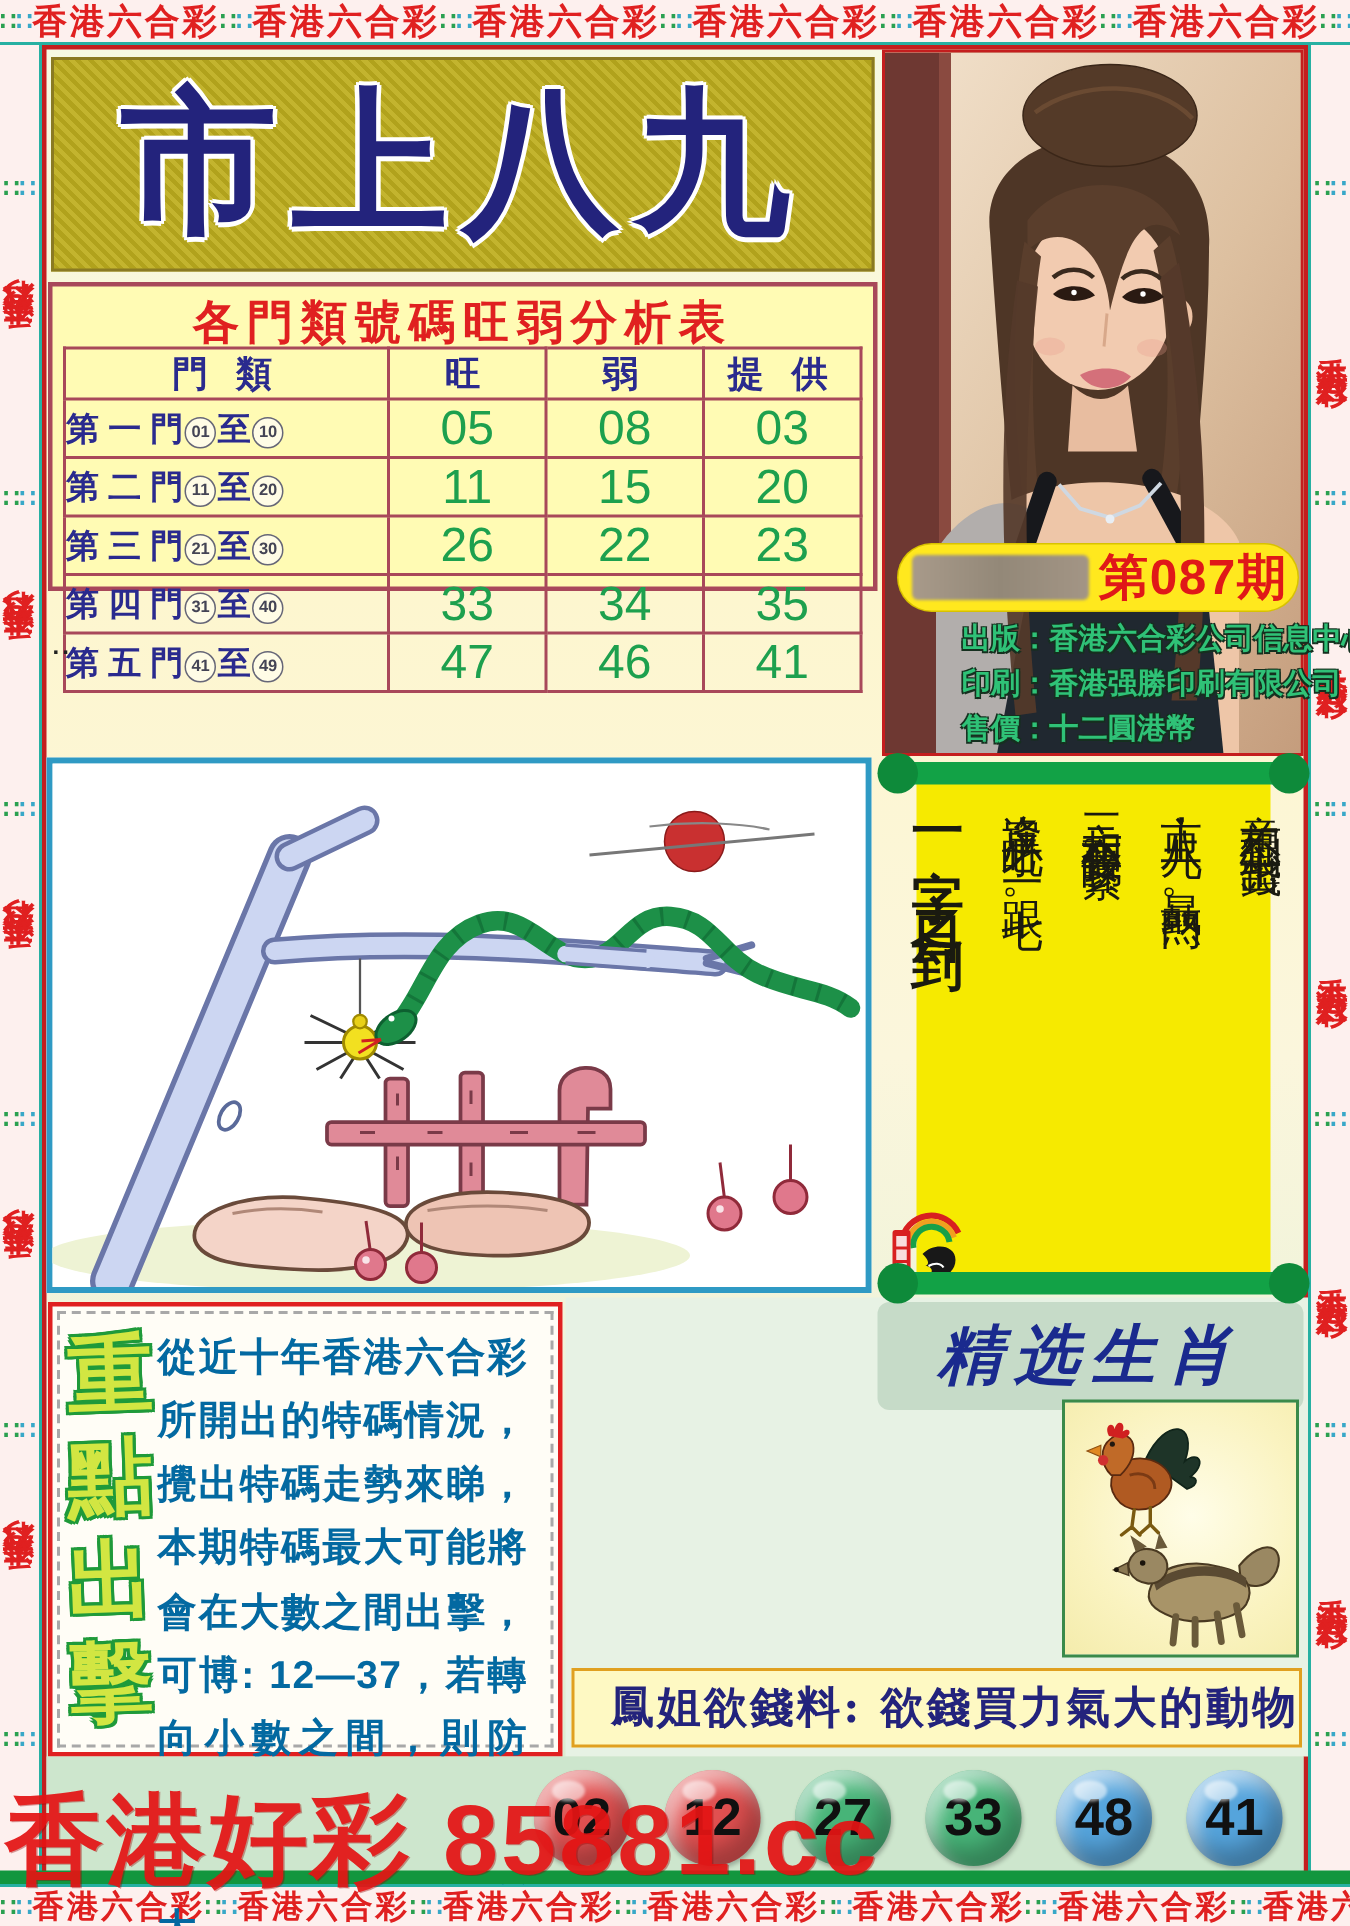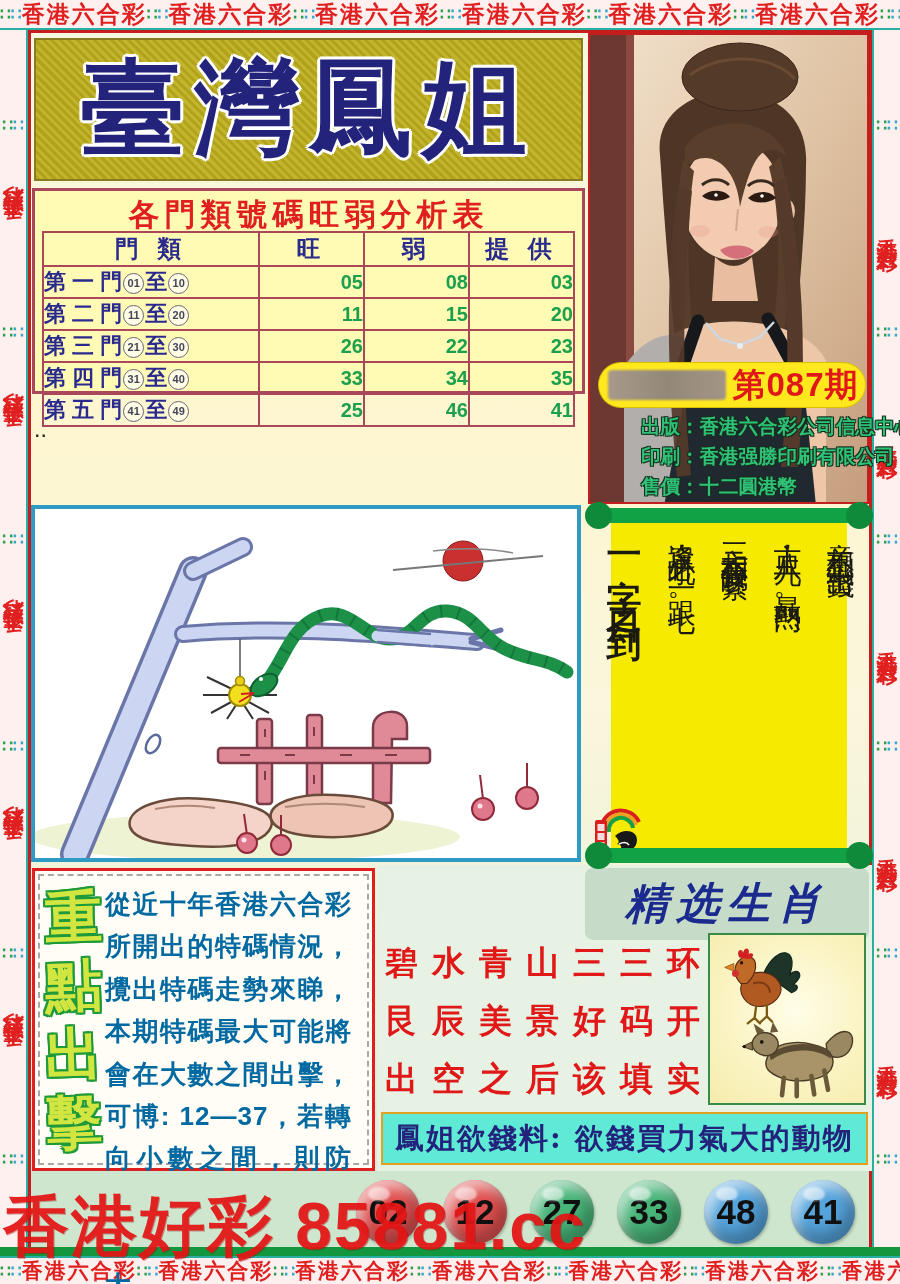--- a/index.html
+++ b/index.html
@@ -43,21 +43,21 @@
   #publisher div{font-size:19.5px;font-weight:bold;color:#2fc277;line-height:30px;white-space:nowrap;
     text-shadow:1px 1px 0 #15301f,-1px -1px 0 #15301f,1px -1px 0 #15301f,-1px 1px 0 #15301f;padding-left:44px;}
 
   
   #analysis{position:absolute;left:1px;top:155px;width:553px;height:206px;background:#fffbb4;border:3px solid #a8485a;}
   #antitle{text-align:center;font-size:31px;font-weight:900;color:#e02020;letter-spacing:5px;padding-top:3px;height:40px;}
   #analysis table{width:calc(100% - 14px);margin:0 7px;border-collapse:collapse;}
   #analysis th,#analysis td{border:2.5px solid #a8485a;height:30px;padding:0;}
   #analysis th{font-size:24px;color:#2a2a8e;letter-spacing:6px;}
   td.door{font-size:22px;font-weight:bold;color:#2a2a8e;text-align:left;padding-left:5px;white-space:nowrap;}
-  td.num{font-size:20px;font-weight:bold;color:#1da04e;text-align:right;width:105px;}
+  td.num{font-size:32px;font-weight:normal;color:#1da04e;text-align:center;width:105px;}
   .circ{display:inline-block;width:21px;height:21px;border:1.5px solid #667;border-radius:50%;font-size:11px;line-height:19px;
     text-align:center;color:#445;background:#fffce6;font-weight:bold;vertical-align:2px;margin:0 1px;}
   #dots{position:absolute;left:4px;top:390px;font-size:16px;font-weight:bold;color:#222;letter-spacing:2px;}
 
   
   #drawing{position:absolute;left:0px;top:472px;width:550px;height:357px;border:4px solid #2f9ac4;background:#fff;}
 
   
   #scroll{position:absolute;left:554px;top:472px;width:288px;height:361px;}
   .sbar{position:absolute;left:12px;right:12px;height:15px;background:#12a246;border-radius:8px;z-index:2;}
@@ -87,22 +87,22 @@
   #sxbox{position:absolute;right:3px;top:3px;width:284px;height:72px;background:#c6dbc8;border-radius:8px;
     display:flex;align-items:center;justify-content:center;}
   #sxbox span{font-size:43px;font-weight:900;font-style:italic;color:#1a2a8e;font-family:"DejaVu Serif",serif;letter-spacing:8px;}
   #poemgrid{position:absolute;left:8px;top:76px;width:330px;}
   .prow{font-size:33px;font-weight:900;color:#e01818;letter-spacing:14px;margin-bottom:13px;white-space:nowrap;font-family:"DejaVu Serif",serif;}
   #animalbox{position:absolute;left:331px;top:68px;width:158px;height:172px;border:2px solid #3a8a4a;
     background:radial-gradient(circle at 55% 45%,#fffde8 0%,#faf3c0 60%,#f4ecac 100%);}
   #animalbox svg{position:absolute;}
   #roostersvg{left:4px;top:4px;}
   #wolfsvg{right:2px;bottom:4px;}
-  #moneystrip{position:absolute;left:4px;right:4px;top:247px;height:53px;background:#5eead4;border:2.5px solid #e0a020;
-    display:flex;align-items:center;padding-left:12px;}
+  #moneystrip{position:absolute;left:4px;right:4px;top:247px;height:53px;background:#fef9c3;border:2.5px solid #e0a020;
+    display:flex;align-items:center;padding-left:12px;justify-content:flex-end;}
   #moneystrip span{font-size:29px;font-weight:900;color:#23237c;letter-spacing:2px;font-family:"DejaVu Serif",serif;}
 
   
   #bottomrow{position:absolute;left:0;top:1138px;width:100%;height:82px;background:#cde6cd;display:flex;align-items:center;padding:0 12px;}
   #seltitle{font-size:52px;font-weight:900;color:#2626a0;letter-spacing:3px;white-space:nowrap;
     text-shadow:3px 3px 0 rgba(130,60,150,.35);}
   #balls{display:flex;gap:23px;margin-left:auto;margin-right:2px;}
   .ball{width:64px;height:64px;border-radius:50%;display:flex;align-items:center;justify-content:center;
     font-size:35px;font-weight:bold;color:#101010;position:relative;
     box-shadow:inset -7px -11px 14px rgba(0,0,0,.28),inset 7px 9px 12px rgba(255,255,255,.6),1px 2px 3px rgba(0,0,0,.25);}
@@ -176,21 +176,21 @@
     <span class="dice"><b>∷</b><i>∷</i></span>
     <span class="vtxt">香港六合彩</span>
     <span class="dice"><b>∷</b><i>∷</i></span>
     <span class="vtxt">香港六合彩</span>
     <span class="dice"><b>∷</b><i>∷</i></span>
   </div>
 
   <div id="content">
 
     <div id="banner">
-      <span class="t">臺灣鳳姐</span>
+      <span class="t">市上八九</span>
     </div>
 
     <div id="photo">
       <svg width="281" height="471" viewBox="0 0 281 471">
         <defs>
           <linearGradient id="bgG" x1="0" y1="0" x2="1" y2="1">
             <stop offset="0" stop-color="#f3e3ce"></stop>
               <stop offset=".55" stop-color="#ddc0a0"></stop>
               <stop offset="1" stop-color="#c49c7c"></stop>
           </linearGradient>
@@ -261,21 +261,21 @@
             <td class="num">23</td>
           </tr>
           <tr>
             <td class="door"><span>第 四 門</span><span class="circ">31</span><span>至</span><span class="circ">40</span></td>
             <td class="num">33</td>
             <td class="num">34</td>
             <td class="num">35</td>
           </tr>
           <tr>
             <td class="door"><span>第 五 門</span><span class="circ">41</span><span>至</span><span class="circ">49</span></td>
-            <td class="num">25</td>
+            <td class="num">47</td>
             <td class="num">46</td>
             <td class="num">41</td>
           </tr>
         </tbody>
       </table>
     </div>
 
     <div id="dots">..</div>
 
     <div id="issuepill">
@@ -379,26 +379,20 @@
         <span>點</span>
         <span>出</span>
         <span>擊</span>
       </div>
       <div id="keybody">從近十年香港六合彩所開出的特碼情況，攪出特碼走勢來睇，本期特碼最大可能將會在大數之間出擊，可博: 12—37，若轉向小數之間，則防 11、18，其中特別號以開雙攪出機率較大。</div>
     </div>
 
     <div id="poemsec">
       <div id="sxbox">
         <span>精选生肖</span>
-      </div>
-      <div id="poemgrid">
-        <div class="prow">碧水青山三三环</div>
-        <div class="prow">艮辰美景好码开</div>
-        <div class="prow">出空之后该填实</div>
-        <div class="prow">出实之时定吉凶</div>
       </div>
       <div id="animalbox">
         <svg id="roostersvg" width="95" height="92" viewBox="0 0 110 120">
           <path d="M58 44 C76 6 104 12 92 46 C104 36 112 48 96 60 C102 58 106 66 94 70 Z" fill="#1e3428" stroke="#10241a" stroke-width="1.5"></path>
           <path d="M30 56 C40 38 70 40 79 58 C85 73 70 88 52 88 C35 88 23 71 30 56 Z" fill="#b05a22" stroke="#5a2a10" stroke-width="1.5"></path>
           <path d="M28 58 C19 49 17 34 28 26 C35 20 45 23 47 31 C49 41 43 51 36 58 Z" fill="#c06a28" stroke="#5a2a10" stroke-width="1.5"></path>
           <path d="M26 24 C21 14 30 11 31 18 C33 9 41 12 38 20 C45 15 47 24 38 26 Z" fill="#d02020"></path>
           <path d="M19 32 L7 37 L19 42 Z" fill="#e08820" stroke="#905010" stroke-width="1"></path>
           <circle cx="21" cy="45" r="4.5" fill="#d03030"></circle>
           <circle cx="29" cy="31" r="2.2" fill="#201810"></circle>

